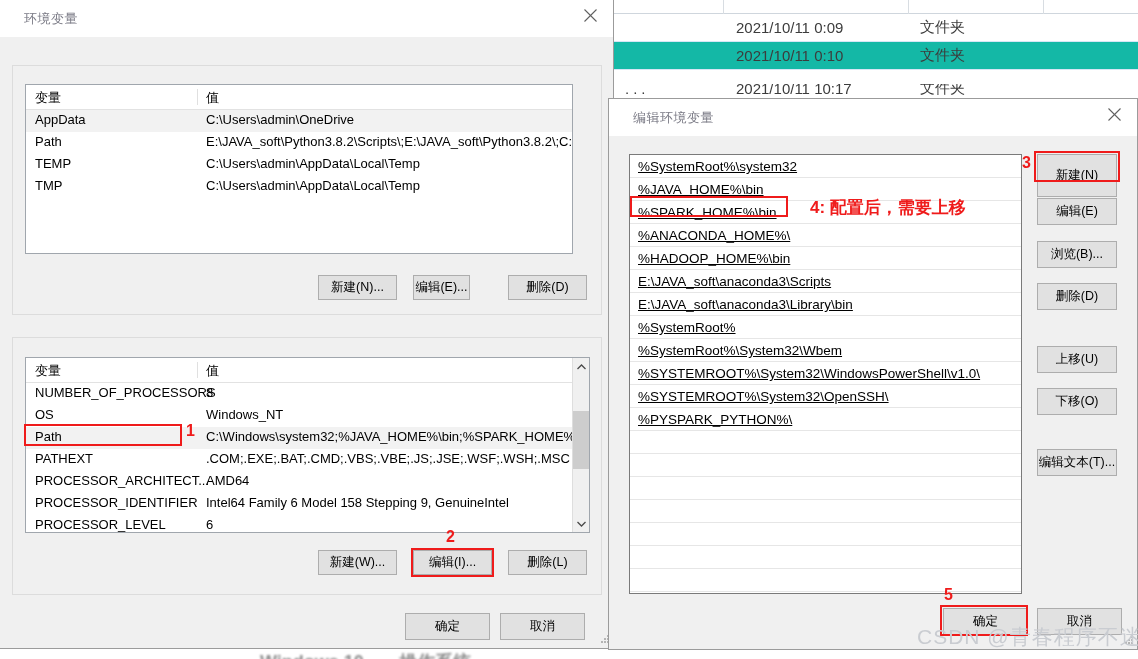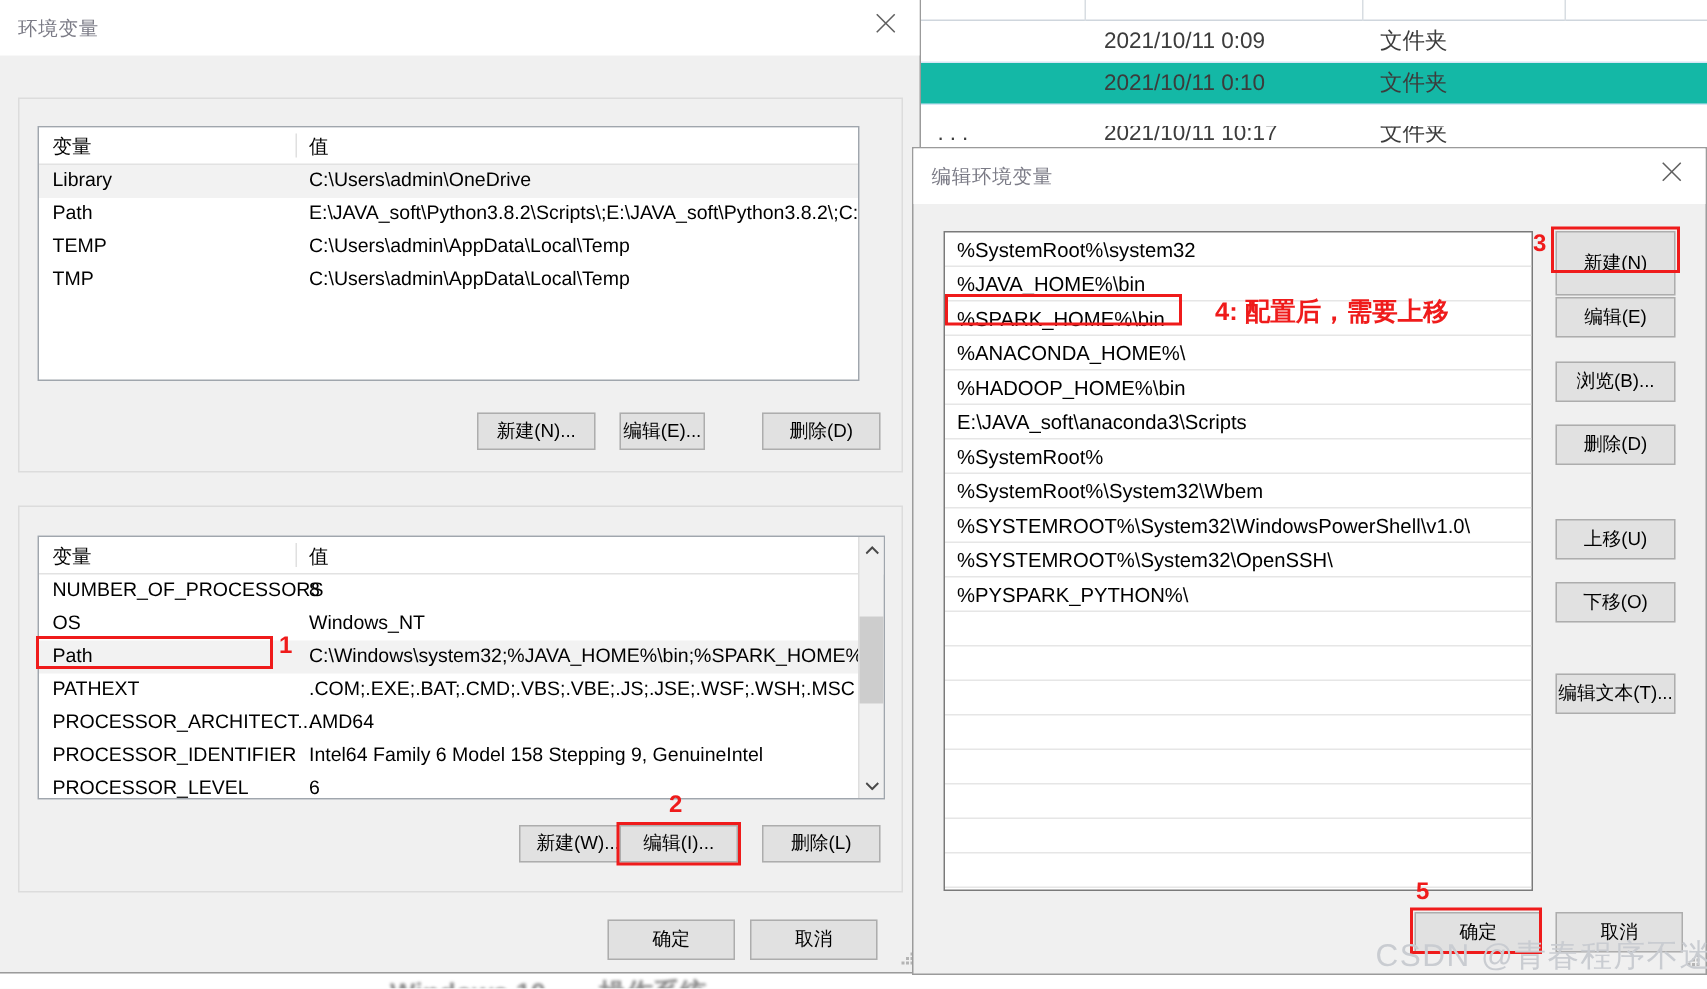--- a/index.html
+++ b/index.html
@@ -40,21 +40,21 @@
     background:#f0f0f0;
     border:1px solid #9b9b9b;
     box-shadow: 0 0 0 0 rgba(0,0,0,0);
   }
   .dlg .titlebar {
     position:absolute; left:0; top:0; right:0; height:37px;
     background:#ffffff;
     display:flex; align-items:center;
   }
   .dlg .title {
-    font-size:13px; color:#7a7a85; margin-left:12px; letter-spacing:.5px;font-family:Liberation Serif, serif;
+    font-size:13px; color:#7a7a85; margin-left:24px; letter-spacing:.5px;font-family:Liberation Serif, serif;
   }
   .dlg .closebtn {
     position:absolute; right:0; top:0; width:46px; height:31px;
     display:flex; align-items:center; justify-content:center;
     color:#5a5a5a;
   }
   .dlg .closebtn svg { display:block; }
 
   
   .group {
@@ -118,20 +118,21 @@
   }
 
   
   .plist {
     position:absolute; background:#fff; border:1px solid #7a7a7a; overflow:hidden;
   }
   .plist-row {
     height:23px; border-bottom:1px solid #e6e6e6;
     font-size:13.5px; color:#000; padding-left:8px; line-height:23px;
     white-space:nowrap;
+    text-decoration:underline;
   }
 
   
   .redbox {
     position:absolute; border:2px solid #ef1b1b; pointer-events:none;
   }
   .rednum {
     position:absolute; color:#ef1b1b; font-weight:bold;
     font-family:"Liberation Sans","DejaVu Sans",sans-serif;
   }
@@ -212,21 +213,21 @@
     </div>
 
     <div class="lv" style="left:25px; top:84px; width:548px; height:170px;">
       <div class="lv-head">
         <span class="h" style="left:9px;">变量</span>
         <div class="vrule" style="left:171px;"></div>
         <span class="h" style="left:180px;">值</span>
       </div>
       <div class="lv-rows">
         <div class="lv-row sel">
-          <span class="k">Library</span>
+          <span class="k">AppData</span>
           <span class="v" style="left:180px;">C:\Users\admin\OneDrive</span>
         </div>
         <div class="lv-row">
           <span class="k">Path</span>
           <span class="v" style="left:180px;">E:\JAVA_soft\Python3.8.2\Scripts\;E:\JAVA_soft\Python3.8.2\;C:...</span>
         </div>
         <div class="lv-row">
           <span class="k">TEMP</span>
           <span class="v" style="left:180px;">C:\Users\admin\AppData\Local\Temp</span>
         </div>
@@ -289,21 +290,21 @@
         </div>
         <div class="thumb" style="top:53px; height:58px;"></div>
         <div class="arrow down">
           <svg width="9" height="6" viewBox="0 0 9 6">
               <path d="M0.5 1 L4.5 5 L8.5 1" fill="none" stroke="#4a4a4a" stroke-width="1.3"></path>
             </svg>
         </div>
       </div>
     </div>
 
-    <div class="btn" style="left:318px; top:550px; width:79px; height:25px;margin-left:28px;">新建(W)...</div>
+    <div class="btn" style="left:318px; top:550px; width:79px; height:25px;">新建(W)...</div>
     <div class="btn" style="left:413px; top:550px; width:79px; height:25px;">编辑(I)...</div>
     <div class="btn" style="left:508px; top:550px; width:79px; height:25px;">删除(L)</div>
 
     <div class="btn" style="left:405px; top:613px; width:85px; height:27px;">确定</div>
     <div class="btn" style="left:500px; top:613px; width:85px; height:27px;">取消</div>
 
     <div class="grip" style="right:3px; bottom:3px;">
       <i style="left:7px;top:0;"></i>
         <i style="left:4px;top:3px;"></i>
         <i style="left:7px;top:3px;"></i>
@@ -331,20 +332,21 @@
       </div>
     </div>
 
     <div class="plist" style="left:20px; top:55px; width:393px; height:440px;">
       <div class="plist-row">%SystemRoot%\system32</div>
       <div class="plist-row">%JAVA_HOME%\bin</div>
       <div class="plist-row">%SPARK_HOME%\bin</div>
       <div class="plist-row">%ANACONDA_HOME%\</div>
       <div class="plist-row">%HADOOP_HOME%\bin</div>
       <div class="plist-row">E:\JAVA_soft\anaconda3\Scripts</div>
+      <div class="plist-row">E:\JAVA_soft\anaconda3\Library\bin</div>
       <div class="plist-row">%SystemRoot%</div>
       <div class="plist-row">%SystemRoot%\System32\Wbem</div>
       <div class="plist-row">%SYSTEMROOT%\System32\WindowsPowerShell\v1.0\</div>
       <div class="plist-row">%SYSTEMROOT%\System32\OpenSSH\</div>
       <div class="plist-row">%PYSPARK_PYTHON%\</div>
       <div class="plist-row"></div>
       <div class="plist-row"></div>
       <div class="plist-row"></div>
       <div class="plist-row"></div>
       <div class="plist-row"></div>

